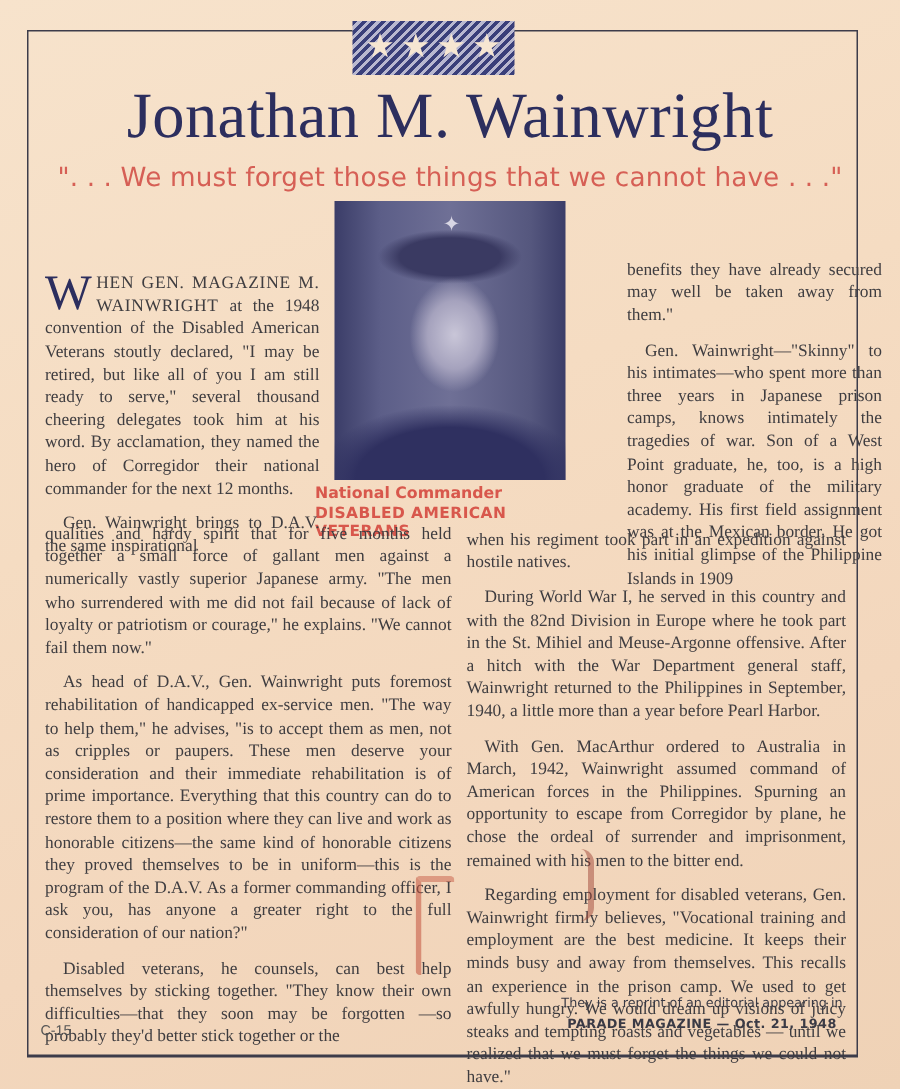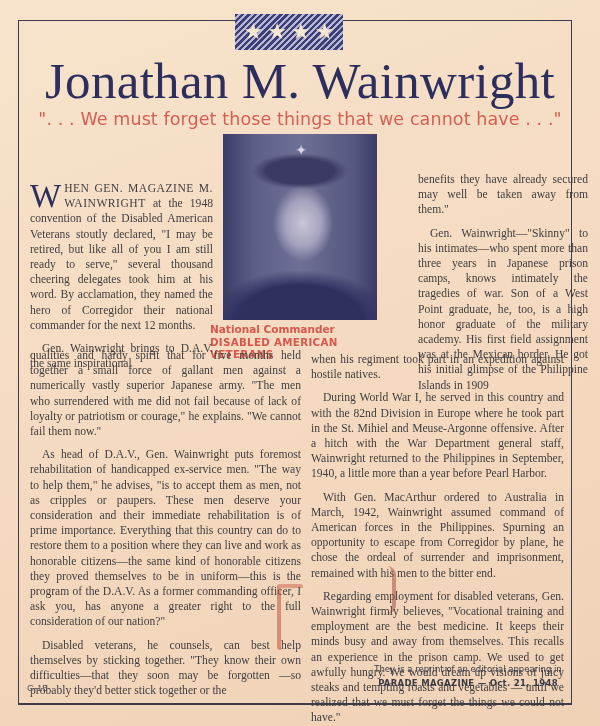--- a/index.html
+++ b/index.html
@@ -14,21 +14,21 @@
     border:1.5px solid #3d3c4a; border-bottom-width:2px;
   }
   .stars {
     position:absolute; left:235px; top:14px; width:108px; height:36px;
     background: repeating-linear-gradient(135deg, #3a3f7a 0px, #3a3f7a 2.5px, #b9b8d0 2.5px, #b9b8d0 4.5px);
     display:flex; align-items:center; justify-content:center; gap:4px;
   }
   .star { color:#f6e6d2; font-size:22px; line-height:1; font-family:"DejaVu Sans", sans-serif; }
   .title {
     position:absolute; left:0; width:600px; top:56px; text-align:center;
-    font-size:51px; color:#2c2e5e; letter-spacing:0.3px; line-height:1;
+    font-size:43px; color:#2c2e5e; letter-spacing:0.3px; line-height:1;
     font-family:"Liberation Serif", serif;
   }
   .tagline {
     position:absolute; left:0; width:600px; top:109px; text-align:center;
     font-size:17.5px; color:#d65f55; font-family:"DejaVu Sans", sans-serif;
     letter-spacing:0.1px;
   }
   .photo {
     position:absolute; left:223px; top:134px; width:154px; height:186px;
     background:

